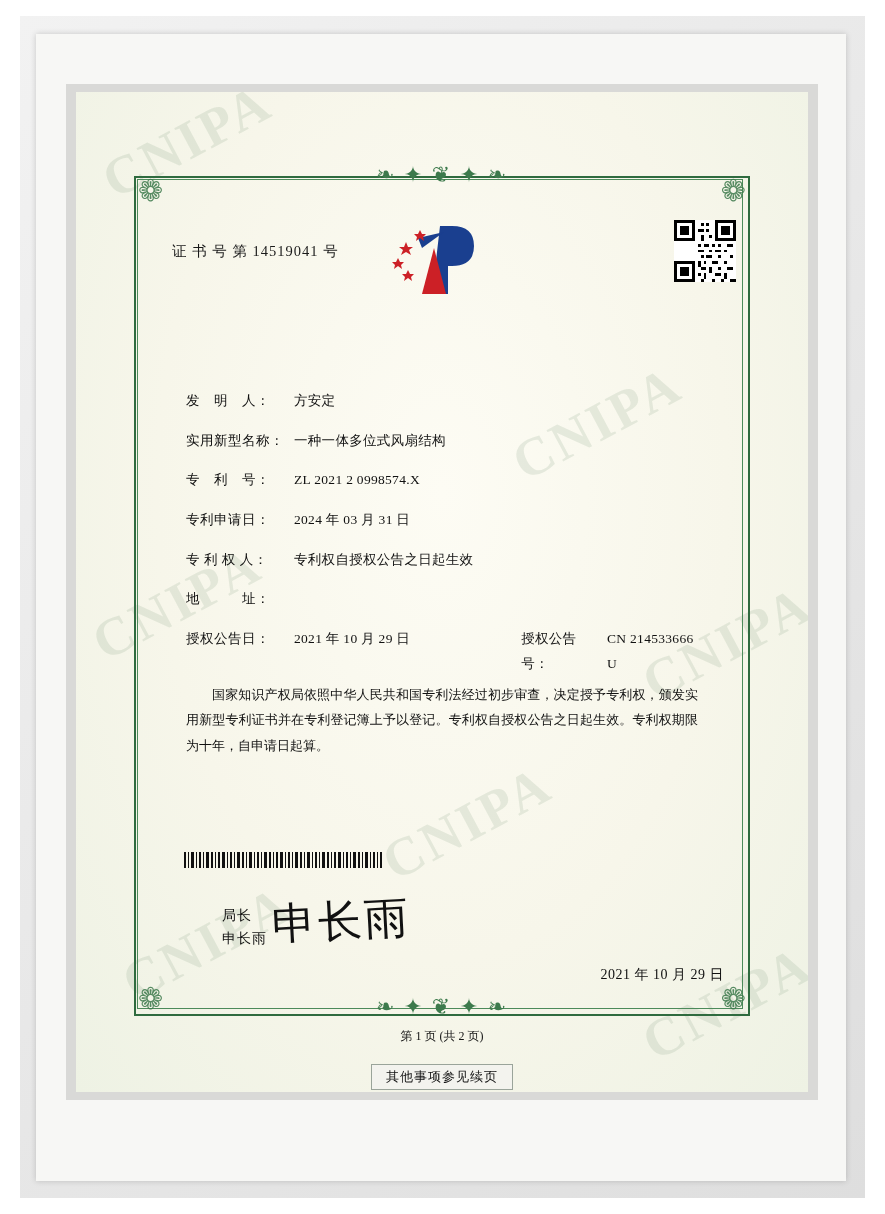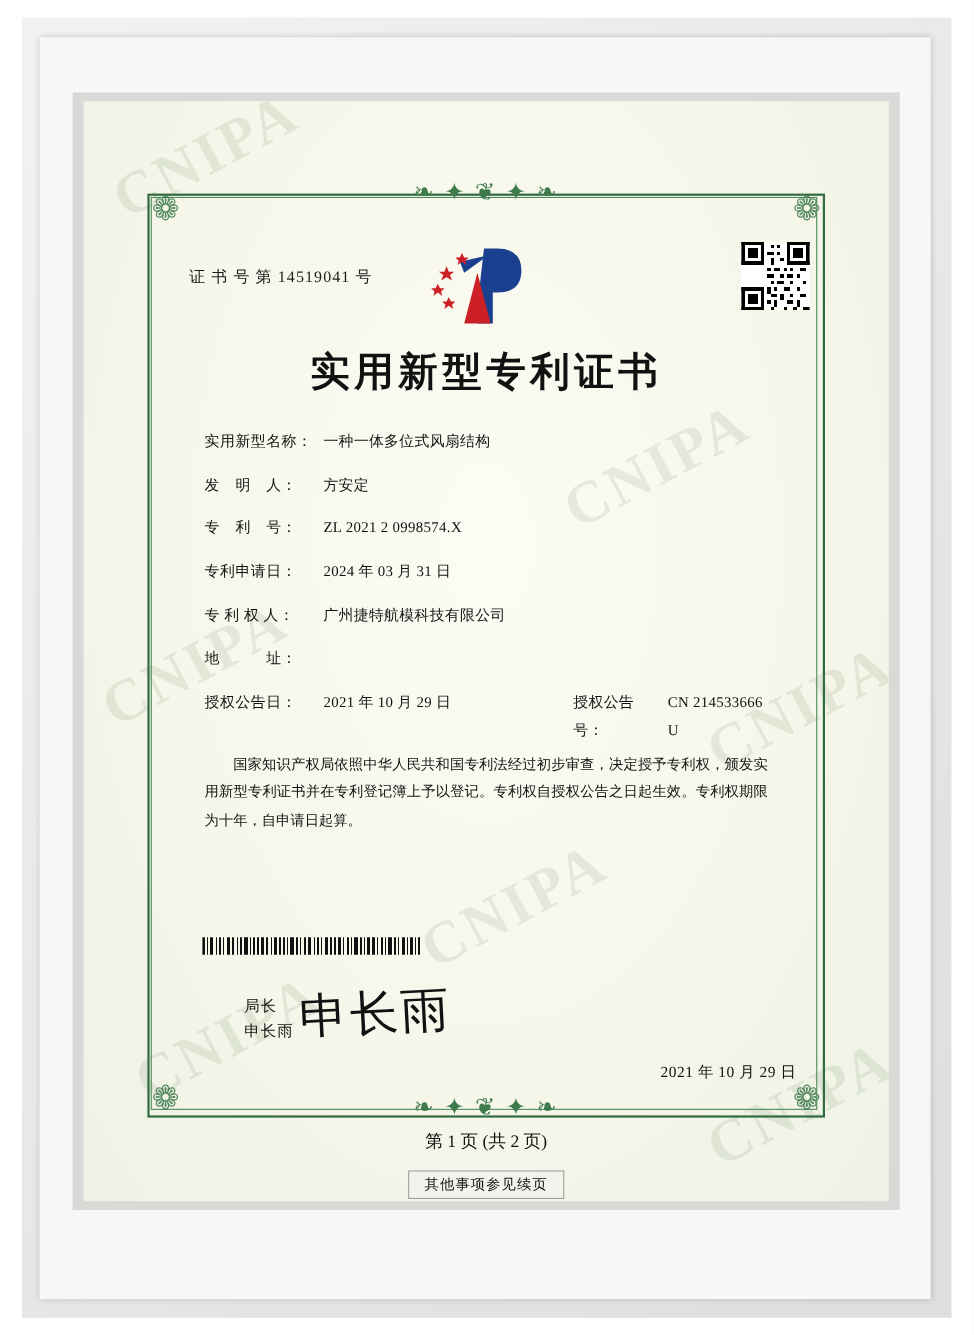--- a/index.html
+++ b/index.html
@@ -215,21 +215,21 @@
     font-size: 14px;
     color: #111;
     letter-spacing: 0.5px;
   }
 
   .page-no {
     position: absolute;
     left: 0; right: 0;
     top: 936px;
     text-align: center;
-    font-size: 16px;
+    font-size: 12px;
     color: #111;
   }
   .footnote {
     position: absolute;
     left: 50%;
     transform: translateX(-50%);
     top: 972px;
     font-size: 13px;
     color: #111;
     border: 1px solid #9aa49a;
@@ -334,42 +334,41 @@
           <rect x="14" y="18" width="2" height="1"></rect>
             <rect x="17" y="18" width="1" height="2"></rect>
           <rect x="9" y="20" width="1" height="1"></rect>
             <rect x="13" y="20" width="1" height="1"></rect>
           <rect x="16" y="20" width="1" height="1"></rect>
             <rect x="19" y="20" width="2" height="1"></rect>
         </g>
       </svg>
     </div>
 
-    <div class="title">实用新型专利证书</div>
 
     <div class="fields">
+      <div class="frow">
+        <div class="flabel">发　明　人：</div>
+        <div class="fvalue">方安定</div>
+      </div>
       <div class="frow">
         <div class="flabel">实用新型名称：</div>
         <div class="fvalue">一种一体多位式风扇结构</div>
       </div>
       <div class="frow">
-        <div class="flabel">发　明　人：</div>
-        <div class="fvalue">方安定</div>
-      </div>
-      <div class="frow">
         <div class="flabel">专　利　号：</div>
         <div class="fvalue">ZL 2021 2 0998574.X</div>
       </div>
       <div class="frow">
         <div class="flabel">专利申请日：</div>
         <div class="fvalue">2024 年 03 月 31 日</div>
       </div>
       <div class="frow">
         <div class="flabel">专 利 权 人：</div>
-        <div class="fvalue">广州捷特航模科技有限公司</div>
+        <div class="fvalue">专利权自授权公告之日起生效</div>
       </div>
       <div class="frow">
         <div class="flabel">地　　　址：</div>
       </div>
       <div class="frow two">
         <div class="flabel">授权公告日：</div>
         <div class="fvalue">
           <span class="fsplit-left">2021 年 10 月 29 日</span>
           <span>授权公告号：</span>
           <span style="margin-left:4px;font-family:Liberation Serif, serif;">CN 214533666 U</span>

